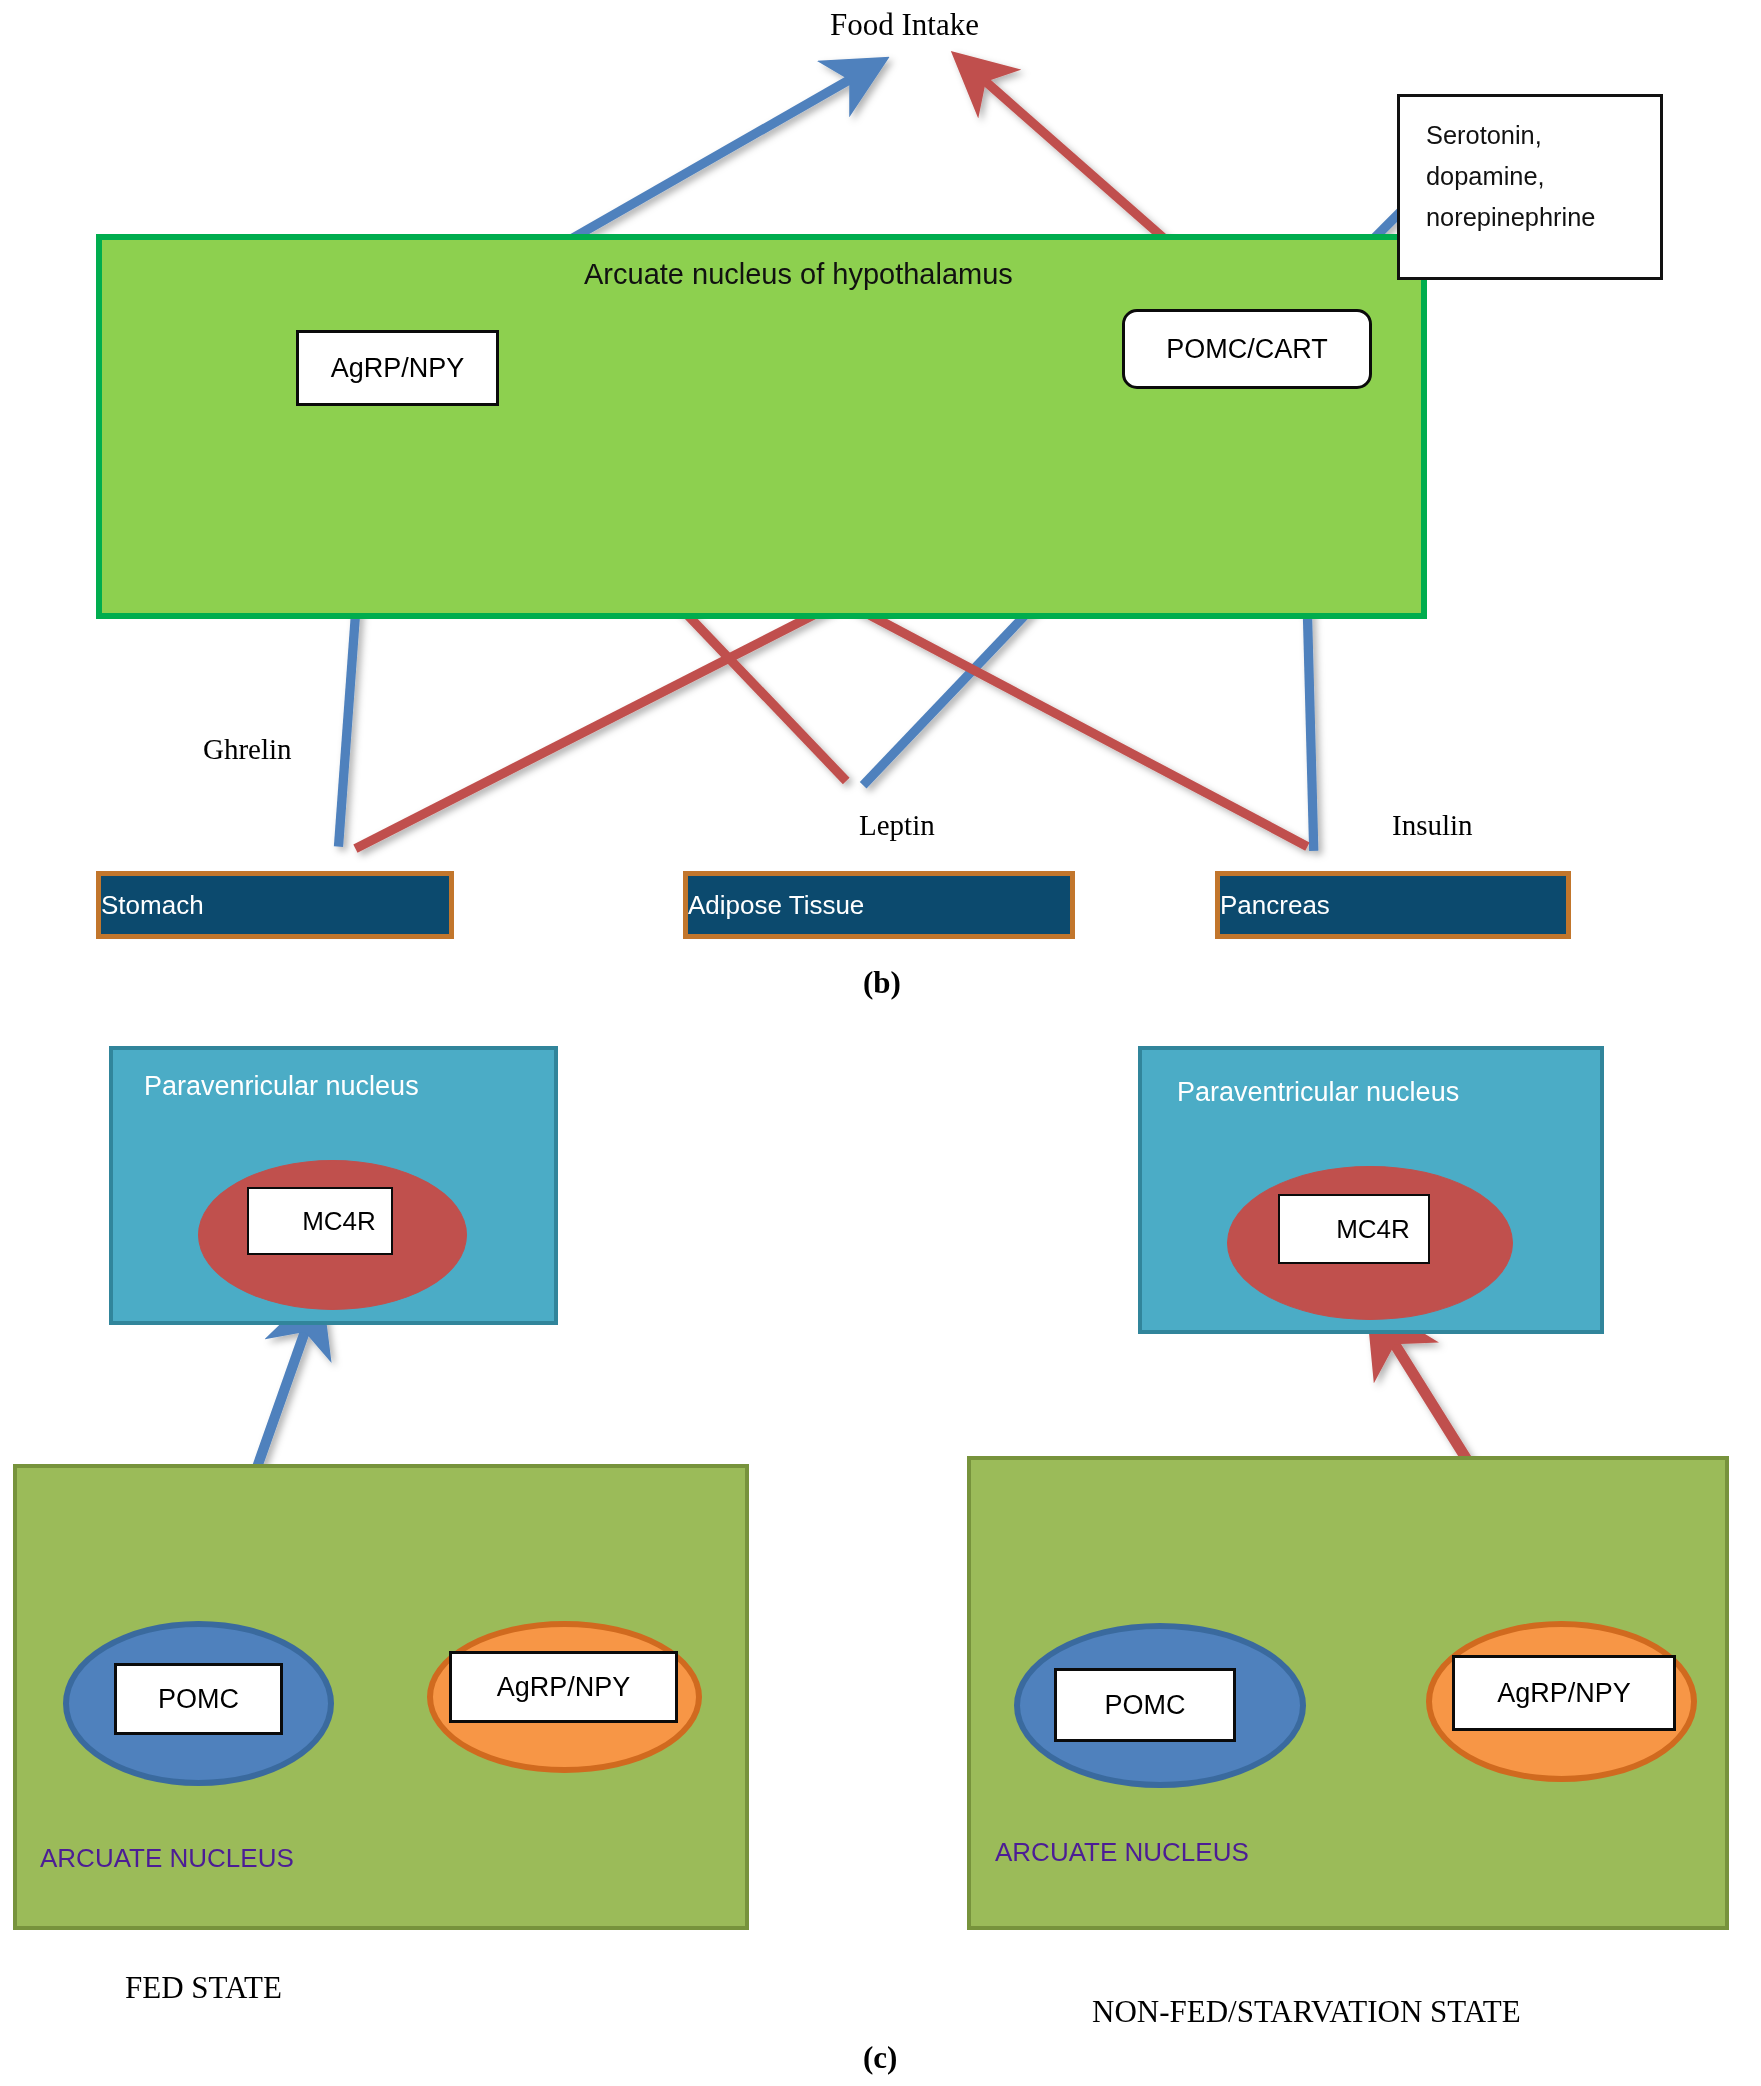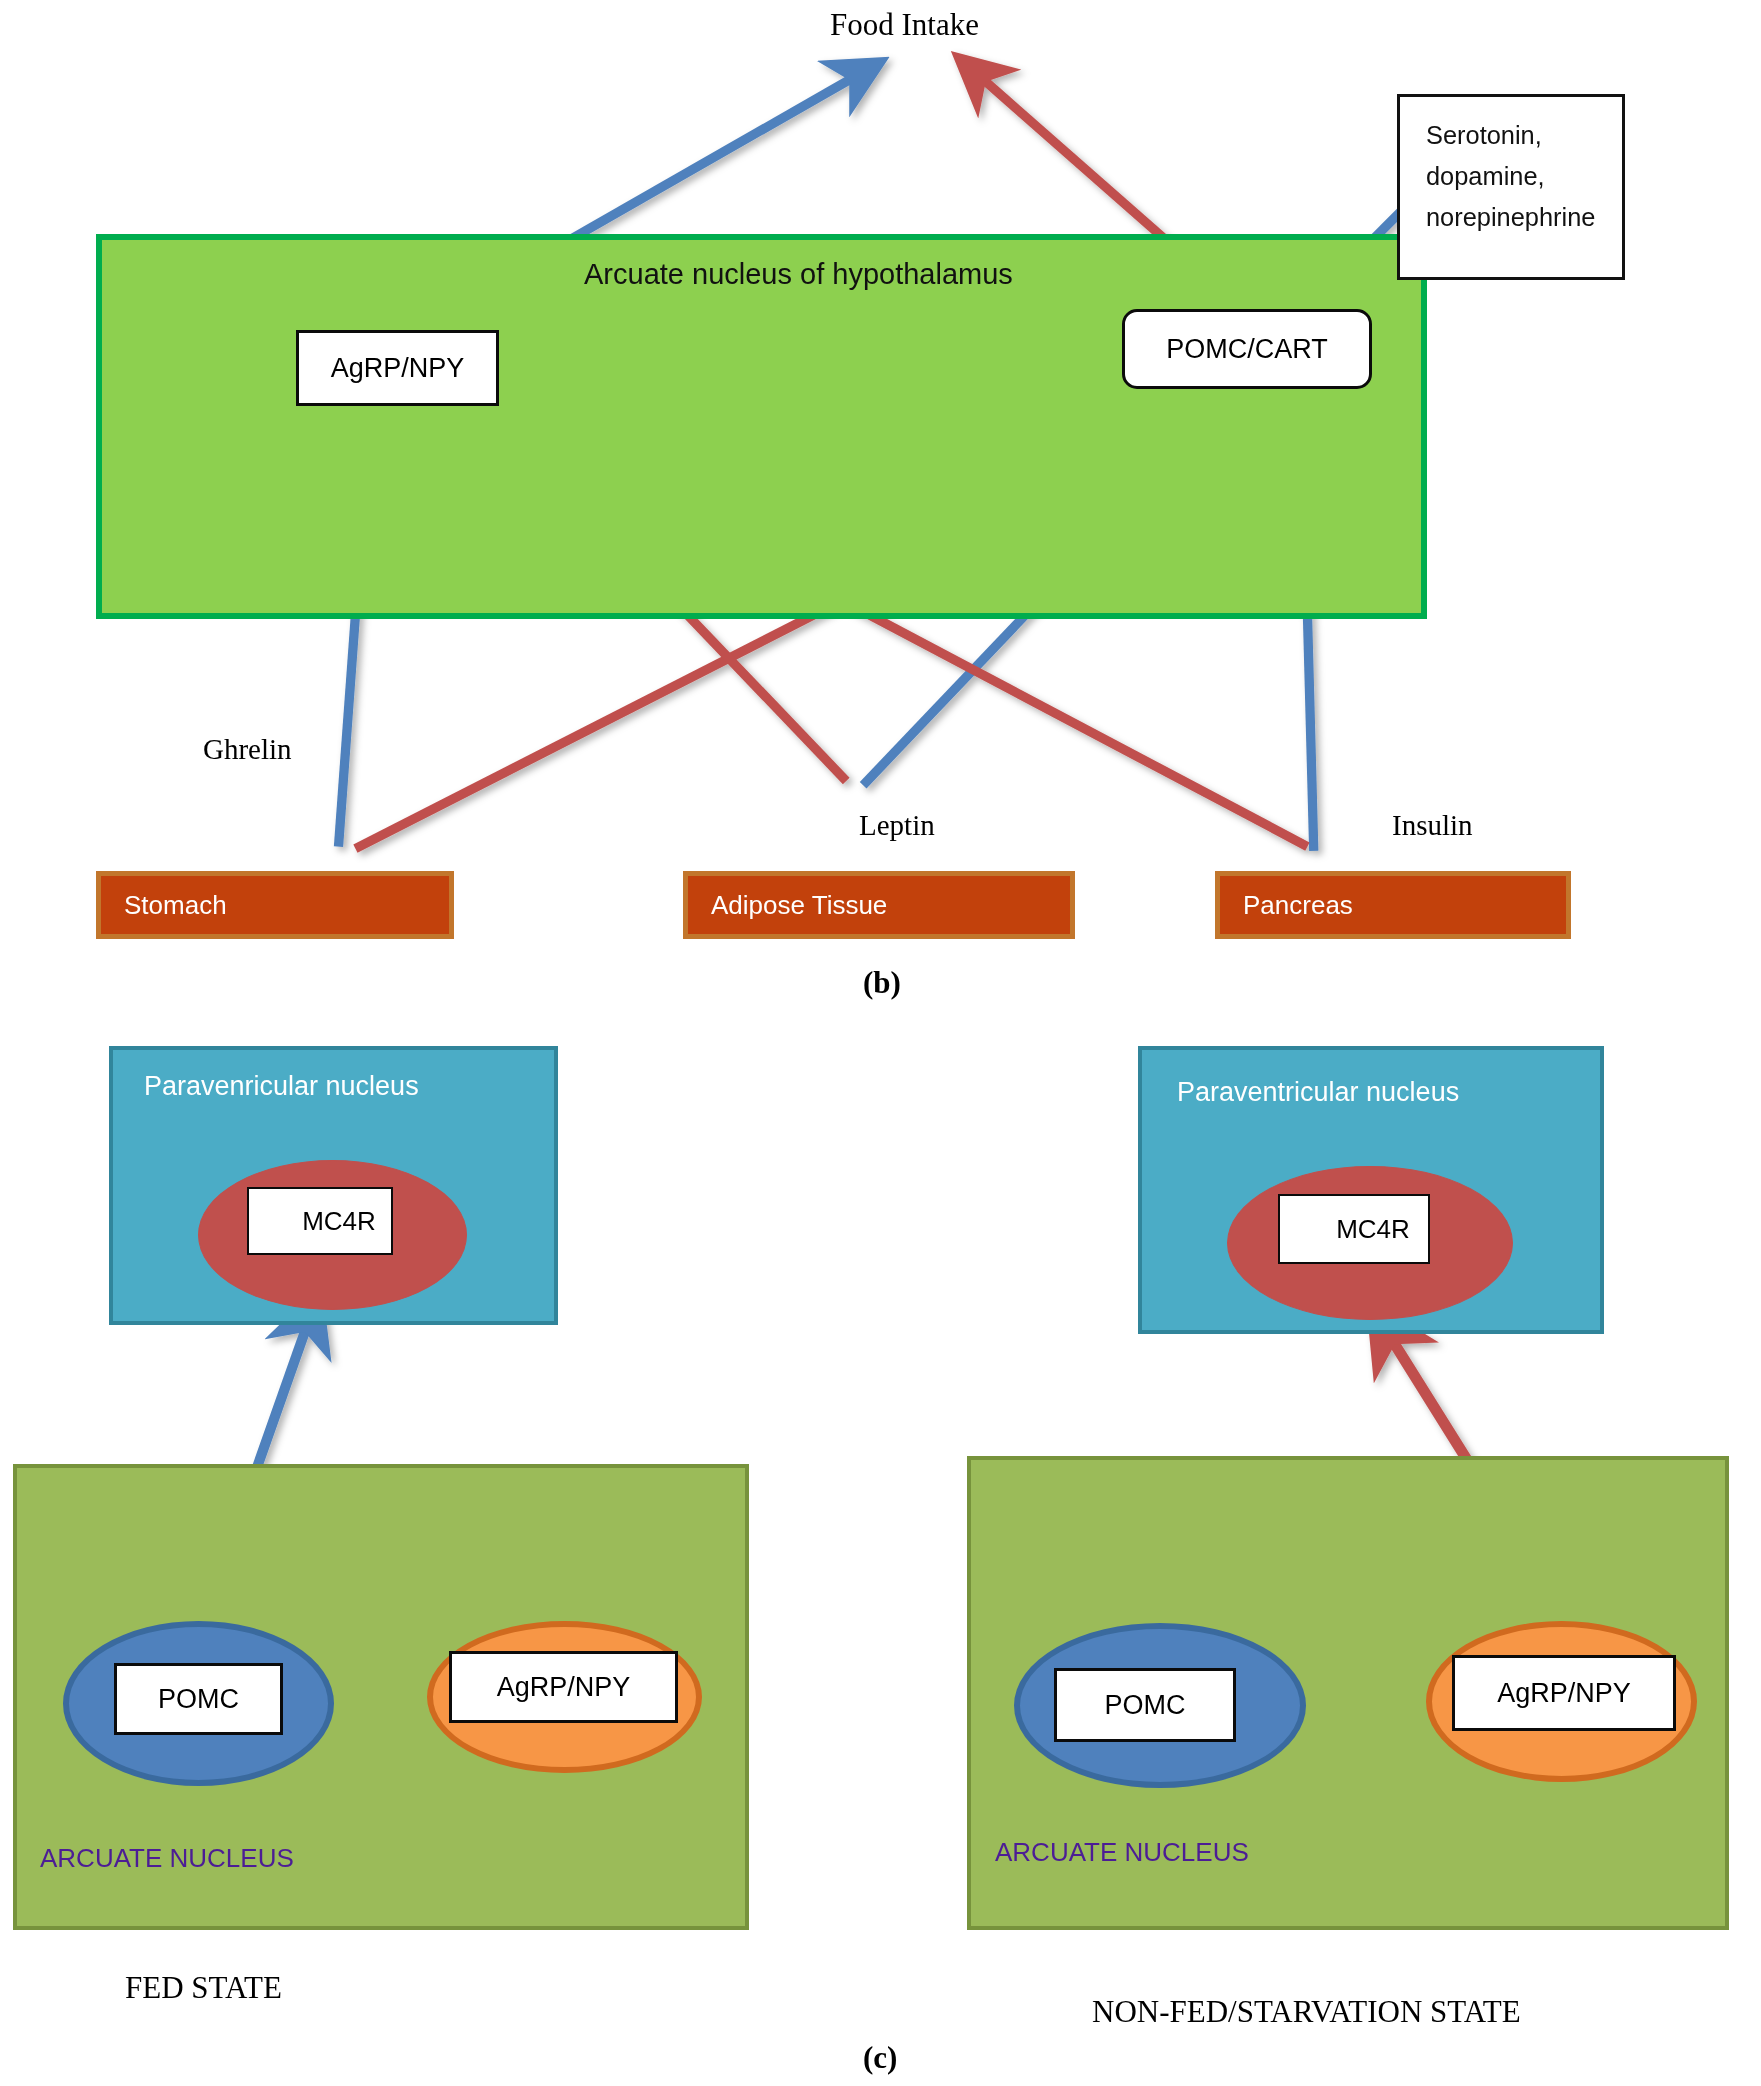--- a/index.html
+++ b/index.html
@@ -21,33 +21,33 @@
     position:absolute;left:584px;top:258px;font-size:29px;color:#111;white-space:nowrap;
   }
   .wbox{
     position:absolute;background:#fff;border:3.8px solid #0b0b0b;box-sizing:border-box;
     display:flex;align-items:center;justify-content:center;color:#000;
   }
   #agrp-npy-box{left:296px;top:330px;width:203px;height:76px;font-size:27px;}
   #pomc-cart-box{left:1122px;top:309px;width:250px;height:80px;font-size:27px;border-radius:15px;}
 
   #neuro-box{
-    position:absolute;left:1397px;top:94px;width:228px;height:186px;
+    position:absolute;left:1397px;top:94px;width:266px;height:186px;
     background:#fff;border:3px solid #111;box-sizing:border-box;
     padding:18px 0 0 26px;font-size:25.4px;line-height:1.62;color:#111;
   }
 
   .hormone{position:absolute;font-size:29px;white-space:nowrap;margin-top:18px;}
   #ghrelin-label{left:203px;top:715px;}
   #leptin-label{left:859px;top:791px;}
   #insulin-label{left:1392px;top:791px;}
 
   .organ{
-    position:absolute;background:#c2410c;border:5.1px solid #C2762C;box-sizing:border-box;
-    color:#fff;font-size:26px;display:flex;align-items:center;padding-left:23px;
+    position:absolute;background:#0c4a6e;border:5.1px solid #C2762C;box-sizing:border-box;
+    color:#fff;font-size:26px;display:flex;align-items:center;
   }
   #stomach-box{left:96px;top:871px;width:358px;height:68px;}
   #adipose-box{left:683px;top:871px;width:392px;height:68px;}
   #pancreas-box{left:1215px;top:871px;width:356px;height:68px;}
 
   #caption-b{position:absolute;left:863px;top:965px;font-size:31px;font-weight:bold;}
 
   
   .pvn{
     position:absolute;background:#4BACC6;border:4.2px solid #31859B;box-sizing:border-box;

